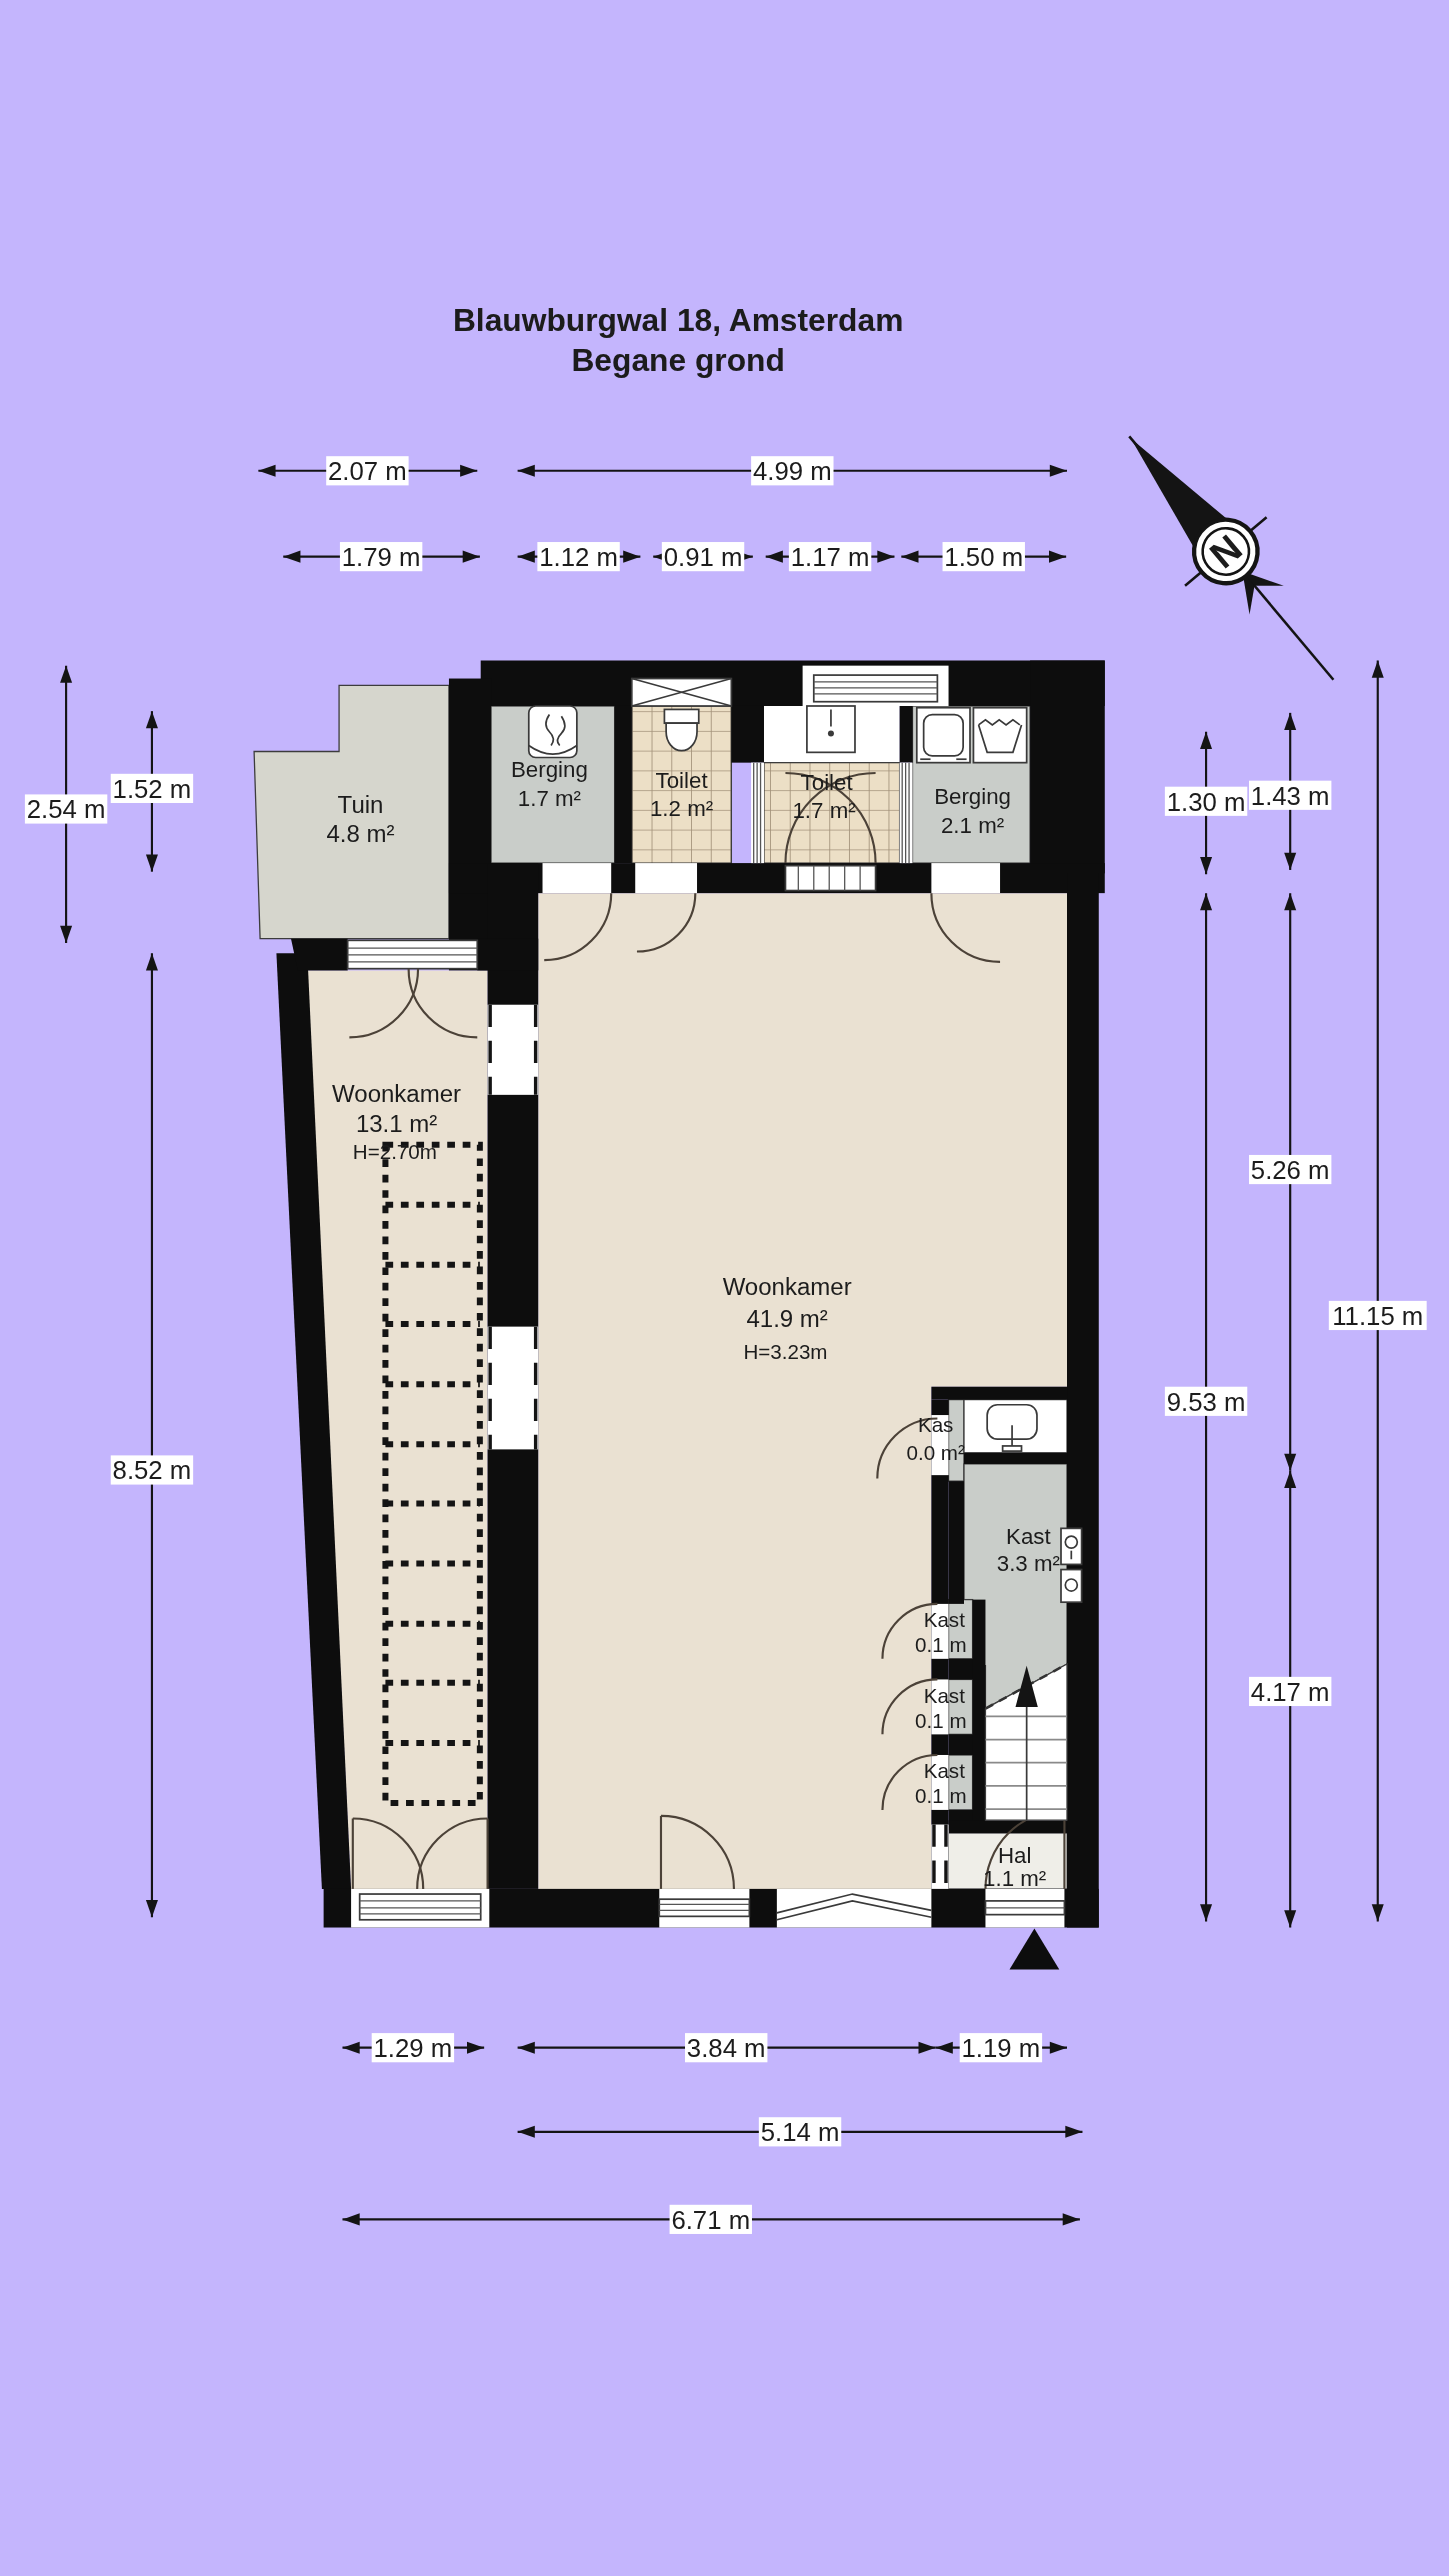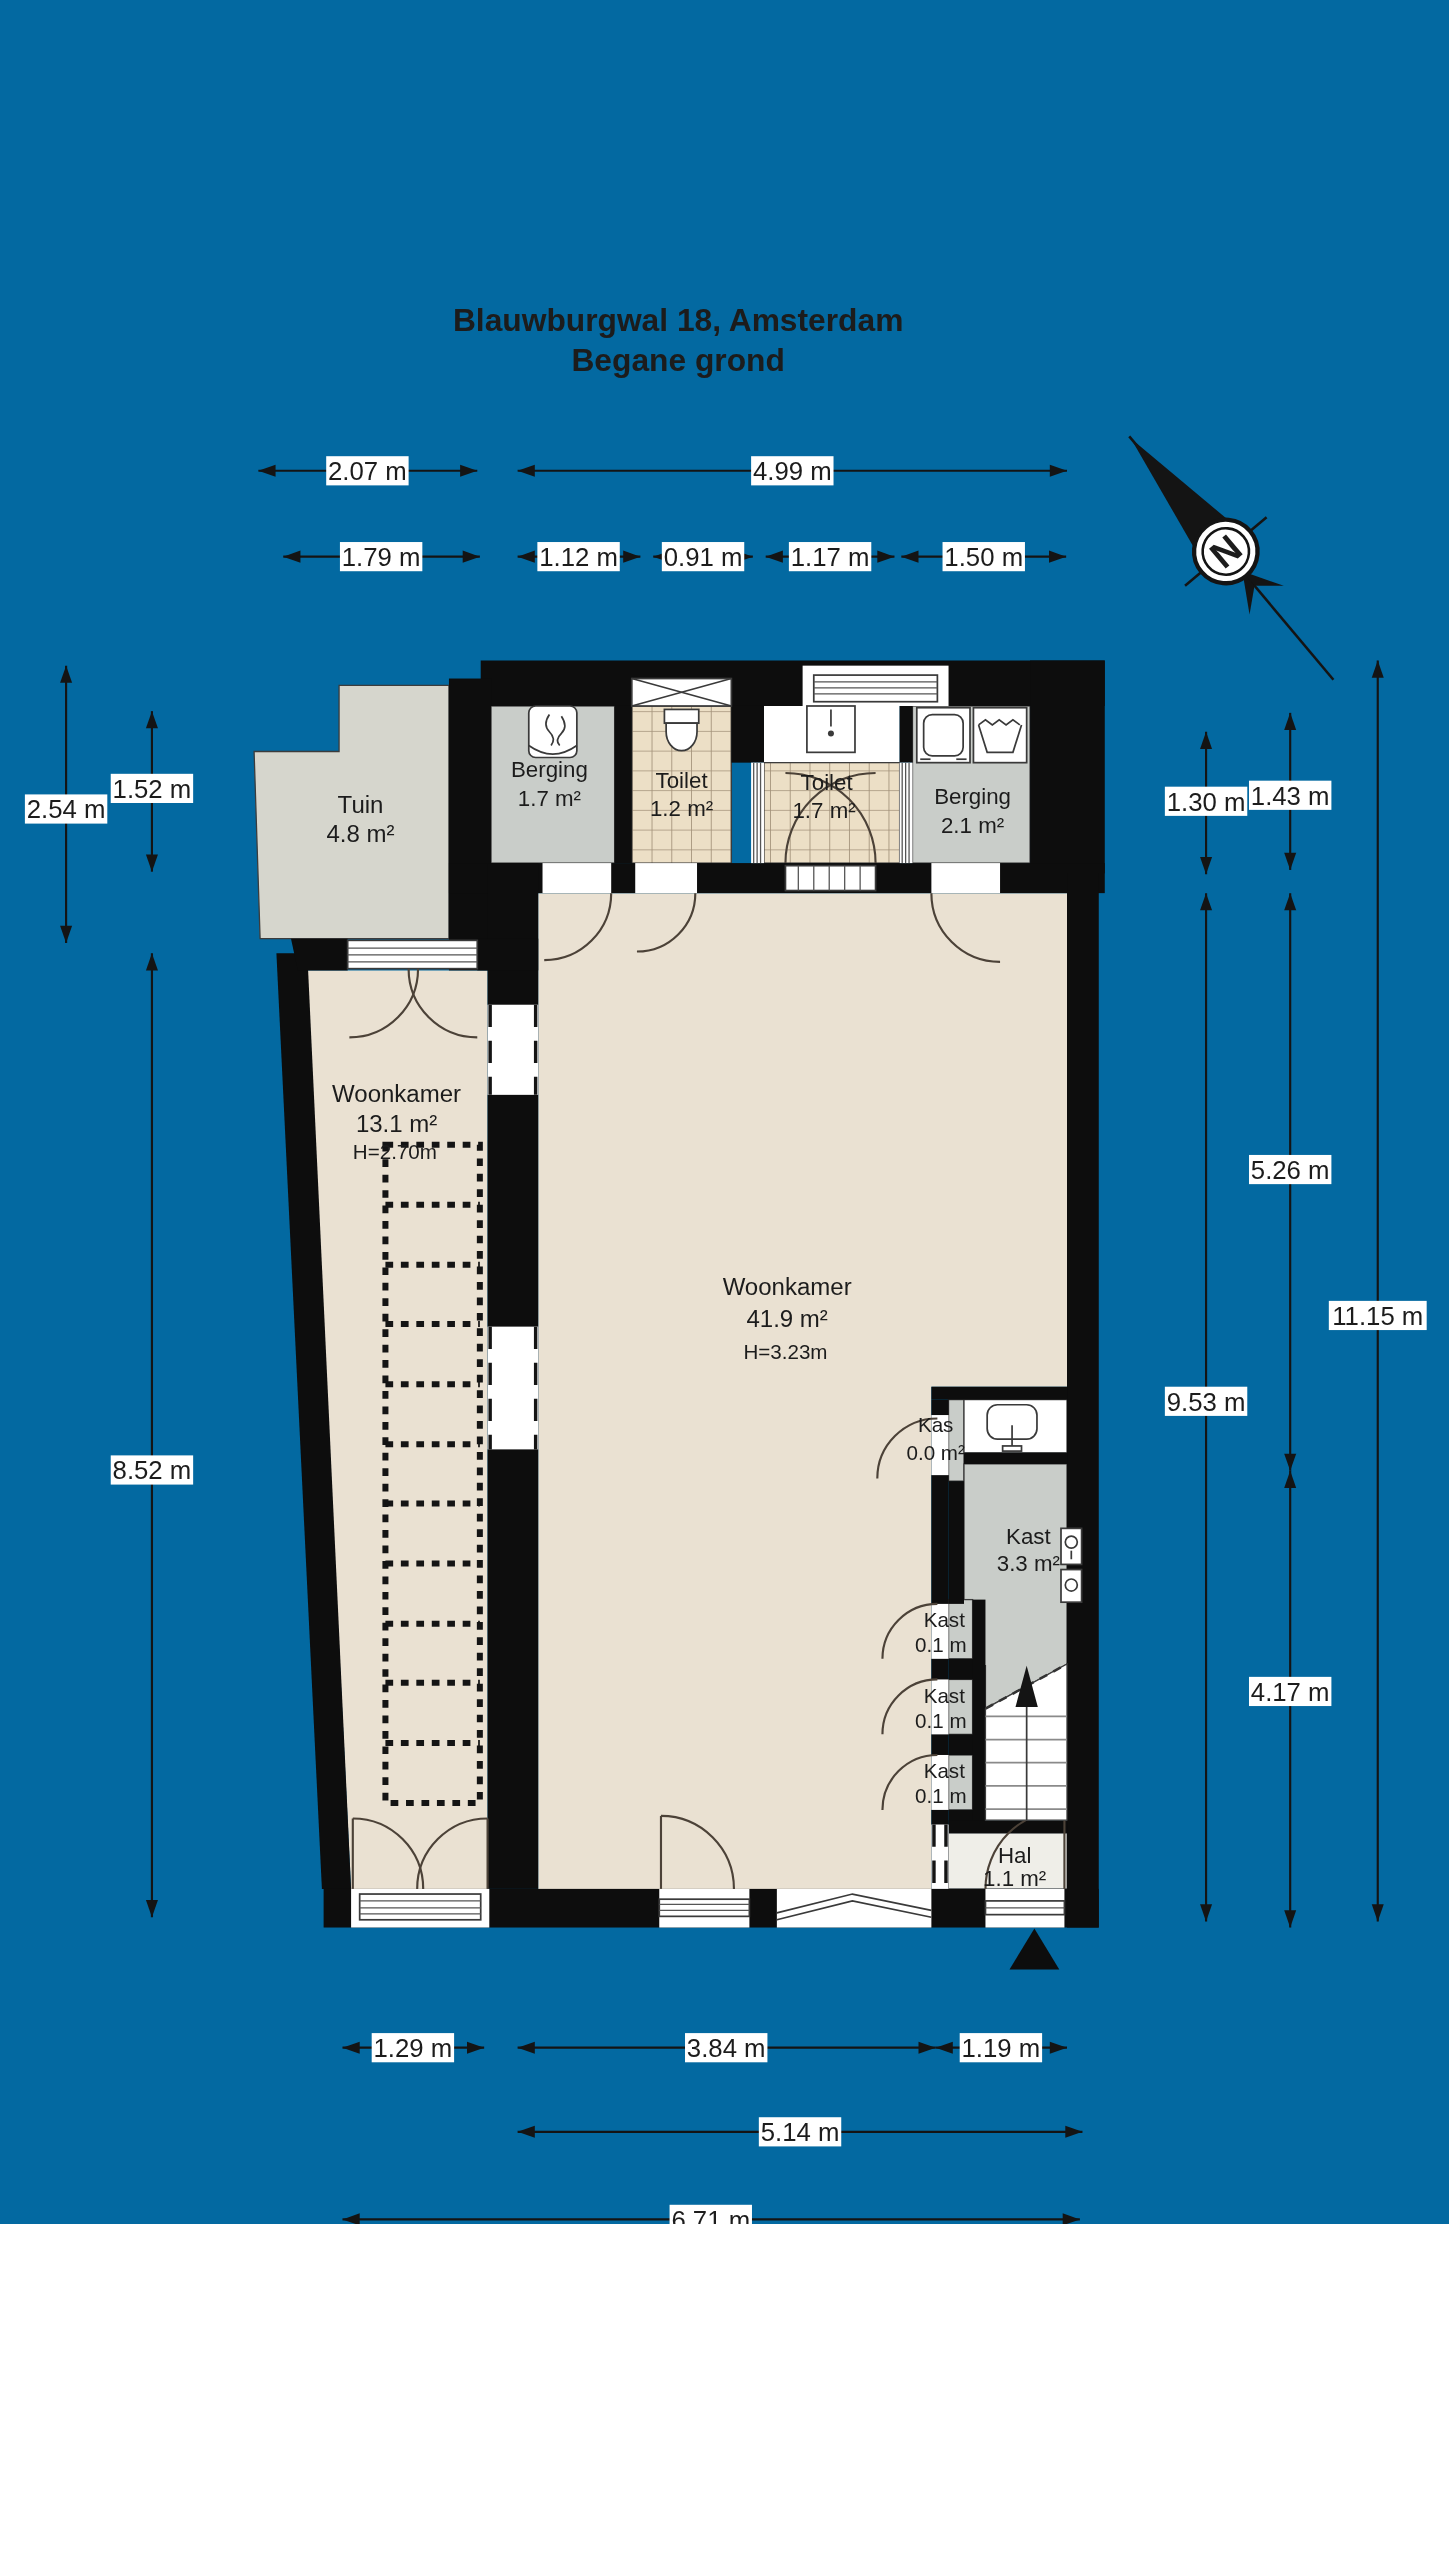--- a/index.html
+++ b/index.html
@@ -1,16 +1,16 @@
 <!DOCTYPE html>
 <html style="--c-wall: #0d0d0d; --c-floor: #eae1d2; --c-garden: #d6d6cd; --c-storage: #c9cdc9; --c-tilefloor: #ecdfc6; --c-hal: #efeee8;font-size:13.7px"><head>
 <meta charset="utf-8">
 <style>
   html,body{margin:0;padding:0;background:#fff;}
-  .page{position:relative;width:1449px;height:2224px;background:#0369a1;overflow:hidden;}
+  .page{position:relative;width:1449px;height:2576px;background:#c4b5fd;overflow:hidden;}
   svg{display:block;}
   .wall{fill:var(--c-wall,#0d0d0d);}
   .floor{fill:var(--c-floor,#eae1d2);}
   .gray{fill:var(--c-storage,#c9cdc9);stroke:#3c3c3c;stroke-width:1.5;}
   .tuin{fill:var(--c-garden,#d6d6cd);stroke:#3c3c3c;stroke-width:1.5;}
   .white{fill:#ffffff;}
   .halfloor{fill:var(--c-hal,#efeee8);stroke:#3c3c3c;stroke-width:1;}
   .fix{fill:#ffffff;stroke:#3a3a3a;stroke-width:2;}
   .thin{fill:none;stroke:#3a3a3a;stroke-width:2;}
   .arc{fill:none;stroke:#4c4238;stroke-width:2.5;}

